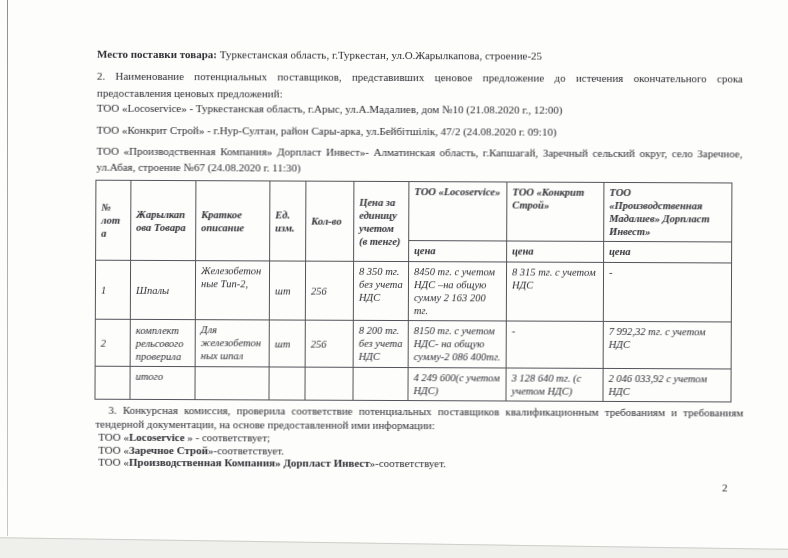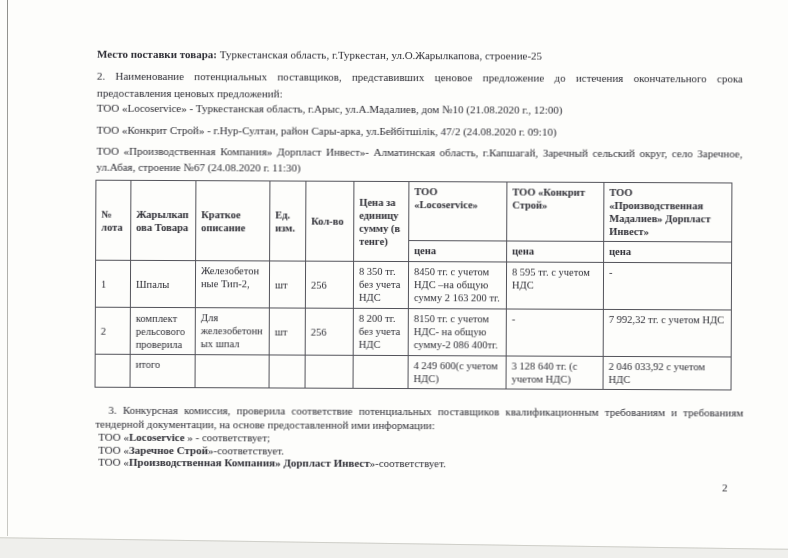--- a/index.html
+++ b/index.html
@@ -34,21 +34,21 @@
   
   #main-table{
     position:absolute;left:95px;top:181px;
     border-collapse:collapse;table-layout:fixed;width:636px;
   }
   #main-table td,#main-table th{
     border:1px solid #53535a;
     padding:3px 5px;
     font-size:10.5px;line-height:13px;
     vertical-align:top;text-align:left;
-    overflow-wrap:break-word;word-break:break-word;
+    overflow-wrap:break-word;word-break:break-word;font-style:italic;
   }
   #main-table th{font-weight:bold;}
   .vmid{vertical-align:middle !important;}
   .j{text-align:left;}
   .h-row{height:58px;}
   .sub-row{height:21px;}
   .r1{height:47px;}
   .r2{height:47px;}
   .r-total{height:33px;}
 
@@ -91,40 +91,40 @@
           <col style="width:97px">
           <col style="width:128px">
       </colgroup>
       <tbody>
         <tr class="h-row">
           <th rowspan="2" class="vmid">№ лота</th>
           <th rowspan="2" class="vmid">Жарылкапова Товара</th>
           <th rowspan="2" class="vmid">Краткое описание</th>
           <th rowspan="2" class="vmid">Ед. изм.</th>
           <th rowspan="2" class="vmid">Кол-во</th>
-          <th rowspan="2" class="vmid j">Цена за единицу сумму (в тенге)</th>
+          <th rowspan="2" class="vmid j">Цена за единицу учетом (в тенге)</th>
           <th>ТОО «Locoservice»</th>
           <th class="j">ТОО «Конкрит Строй»</th>
           <th class="j">ТОО «Производственная Мадалиев» Дорпласт Инвест»</th>
         </tr>
         <tr class="sub-row">
           <th>цена</th>
           <th>цена</th>
           <th>цена</th>
         </tr>
 
         <tr class="r1">
           <td class="vmid">1</td>
           <td class="vmid">Шпалы</td>
           <td class="j">Железобетонные Тип-2,</td>
           <td class="vmid">шт</td>
           <td class="vmid">256</td>
           <td class="j">8 350 тг. без учета НДС</td>
           <td class="j">8450 тг. с учетом НДС –на общую сумму 2 163 200 тг.</td>
-          <td class="j">8 595 тг. с учетом НДС</td>
+          <td class="j">8 315 тг. с учетом НДС</td>
           <td>-</td>
         </tr>
 
         <tr class="r2">
           <td class="vmid">2</td>
           <td class="vmid">комплект рельсового проверила</td>
           <td>Для железобетонных шпал</td>
           <td class="vmid">шт</td>
           <td class="vmid">256</td>
           <td class="j">8 200 тг. без учета НДС</td>

